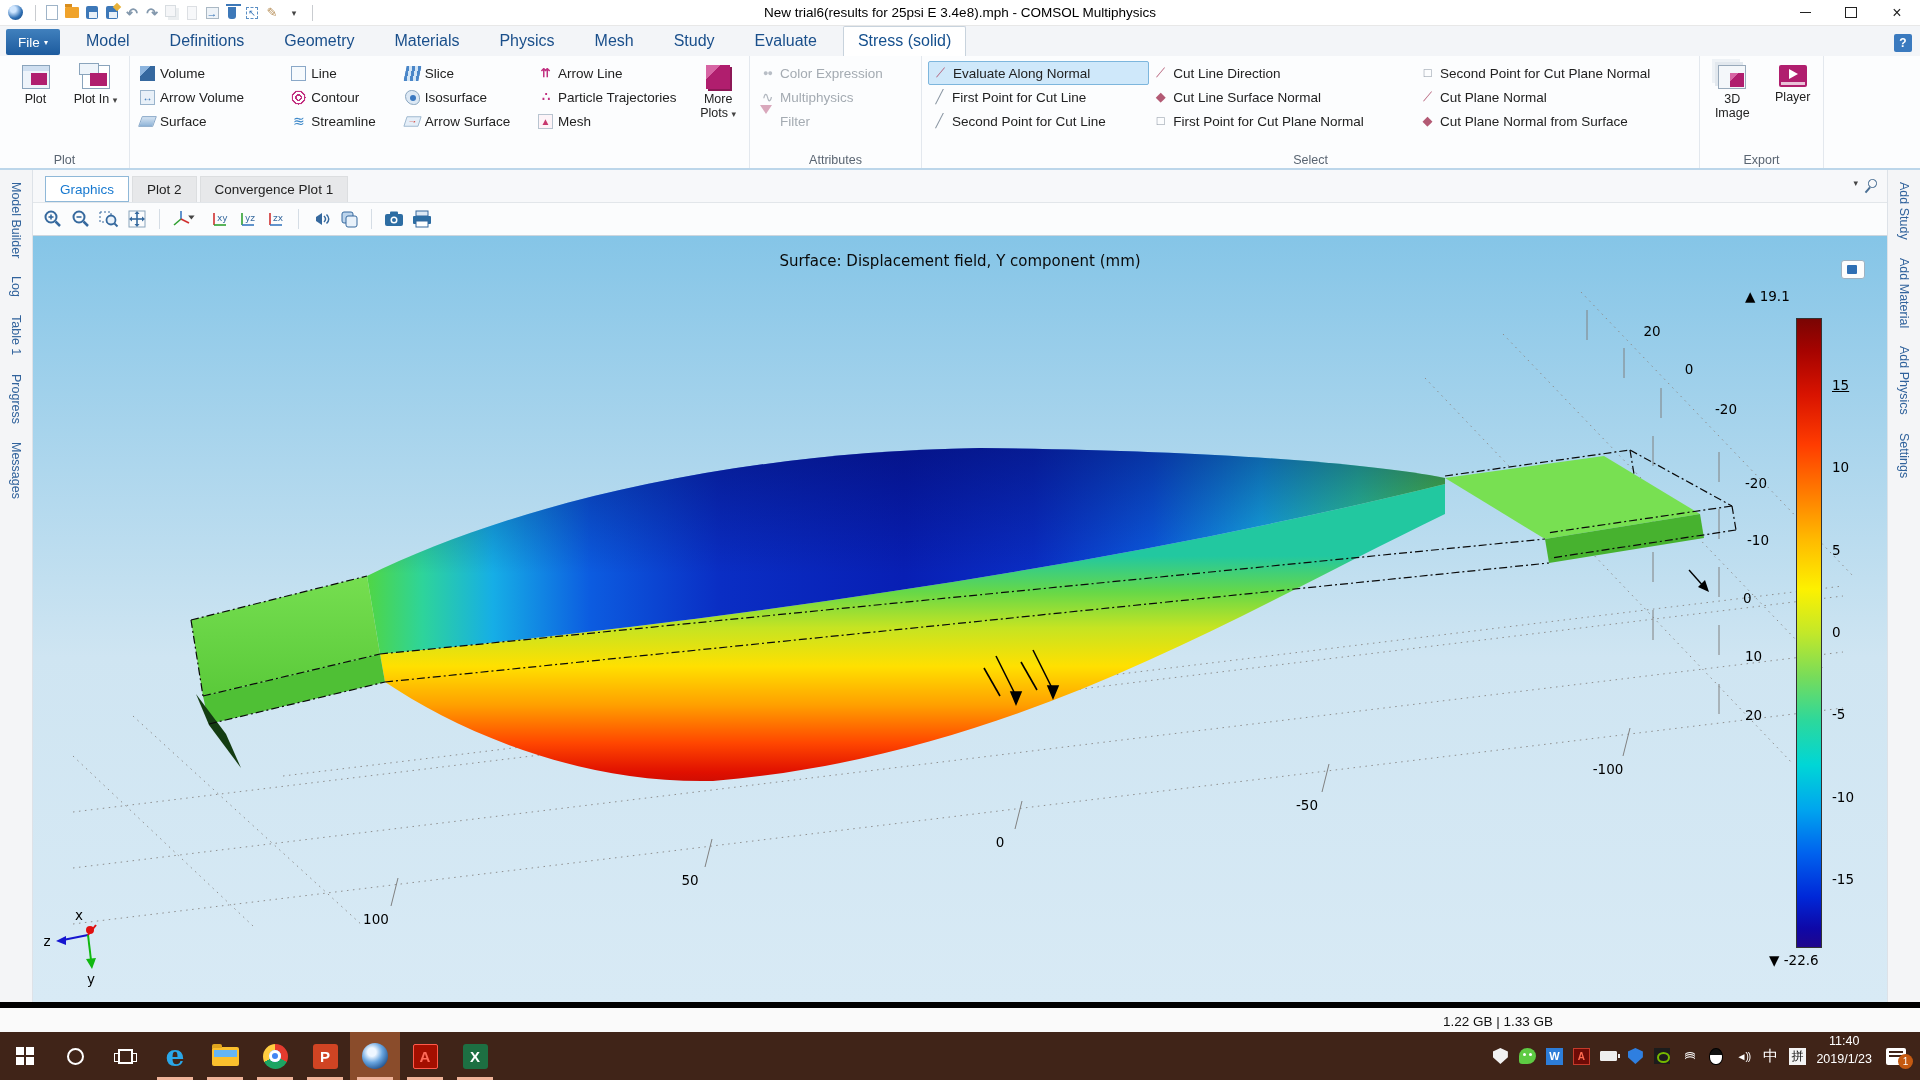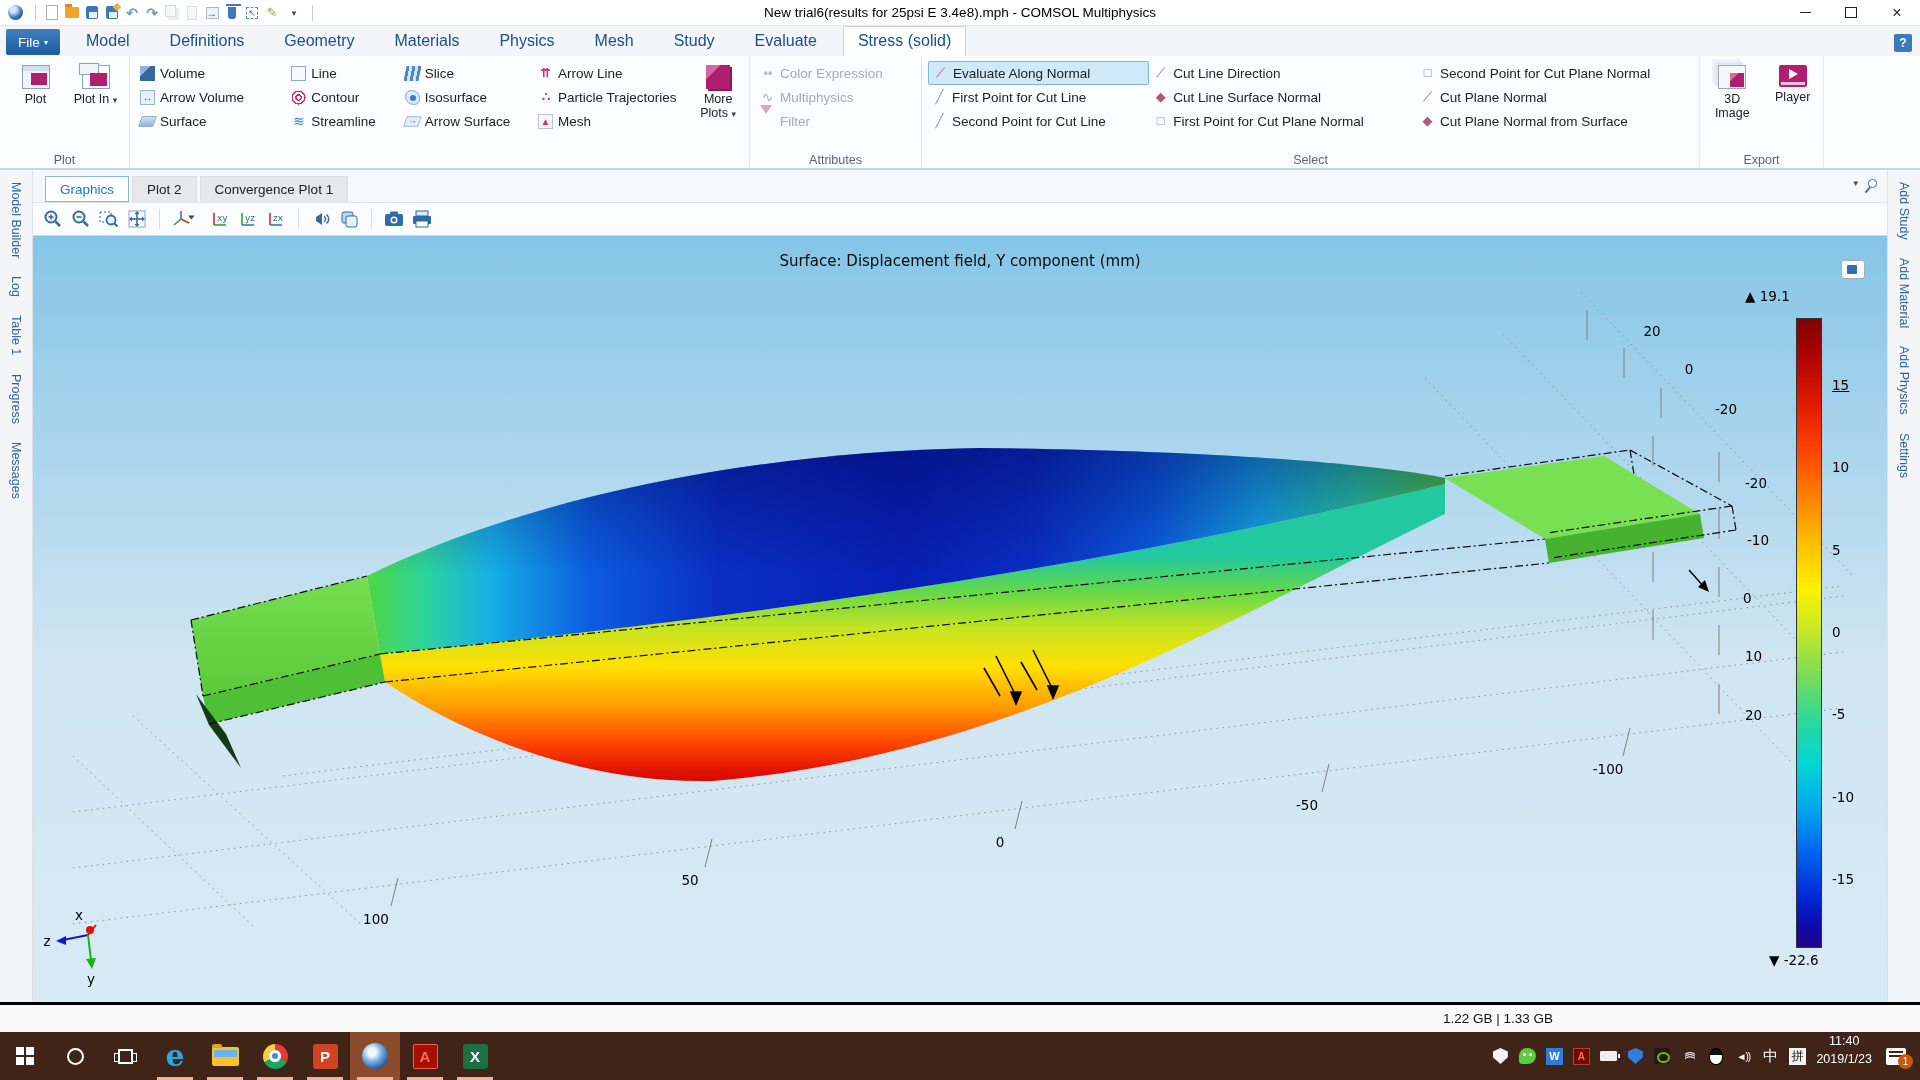--- a/index.html
+++ b/index.html
@@ -130,21 +130,21 @@
 
   .colorbar{position:absolute;left:1763px;top:82px;width:26px;height:630px;border:1px solid #333;
     background:linear-gradient(#7a0503 0%,#a50300 5%,#d81300 12%,#ff3c00 20%,#ff7e00 28%,#ffb900 35%,
       #fdf100 43%,#c3e829 50%,#77dc5a 57%,#2cd89c 64%,#00d6d6 71%,#00a6ee 78%,#0063ee 85%,
       #0028d8 92%,#0e08a8 97%,#20068c 100%);}
   .cb-lab{position:absolute;font-family:"DejaVu Sans",sans-serif;font-size:13.5px;color:#000;white-space:nowrap;}
   .cb-tick{position:absolute;left:1799px;font-family:"DejaVu Sans",sans-serif;font-size:13.5px;color:#000;}
 
   
   .statusbar{position:absolute;left:0;top:1002px;width:1920px;height:30px;background:#fafafa;
-    border-top:3px solid #000000;}
+    border-top:6px solid #000000;}
   .mem{position:absolute;left:1443px;top:6px;font-size:13.5px;color:#111;}
 
   
   .taskbar{position:absolute;left:0;top:1032px;width:1920px;height:48px;background:#402418;
     display:flex;align-items:stretch;color:#fff;}
   .tb-cell{width:50px;display:flex;align-items:center;justify-content:center;position:relative;flex:none;}
   .tb-cell.active{background:#8a4c2b;}
   .runline{position:absolute;bottom:0;left:7px;right:7px;height:3px;background:#f0b49a;}
   .win-logo{display:grid;grid-template-columns:8px 8px;grid-template-rows:8px 8px;gap:2px;}
   .win-logo span{background:#fff;}

